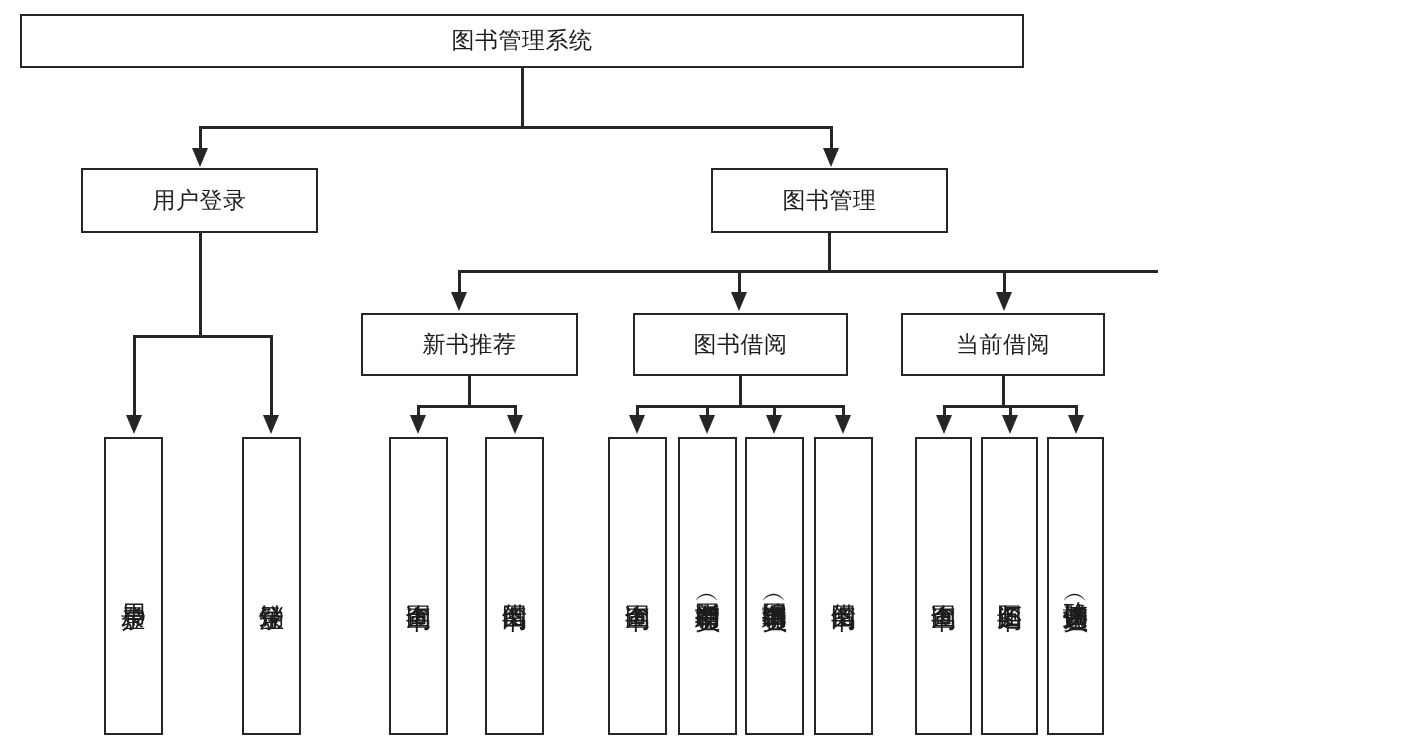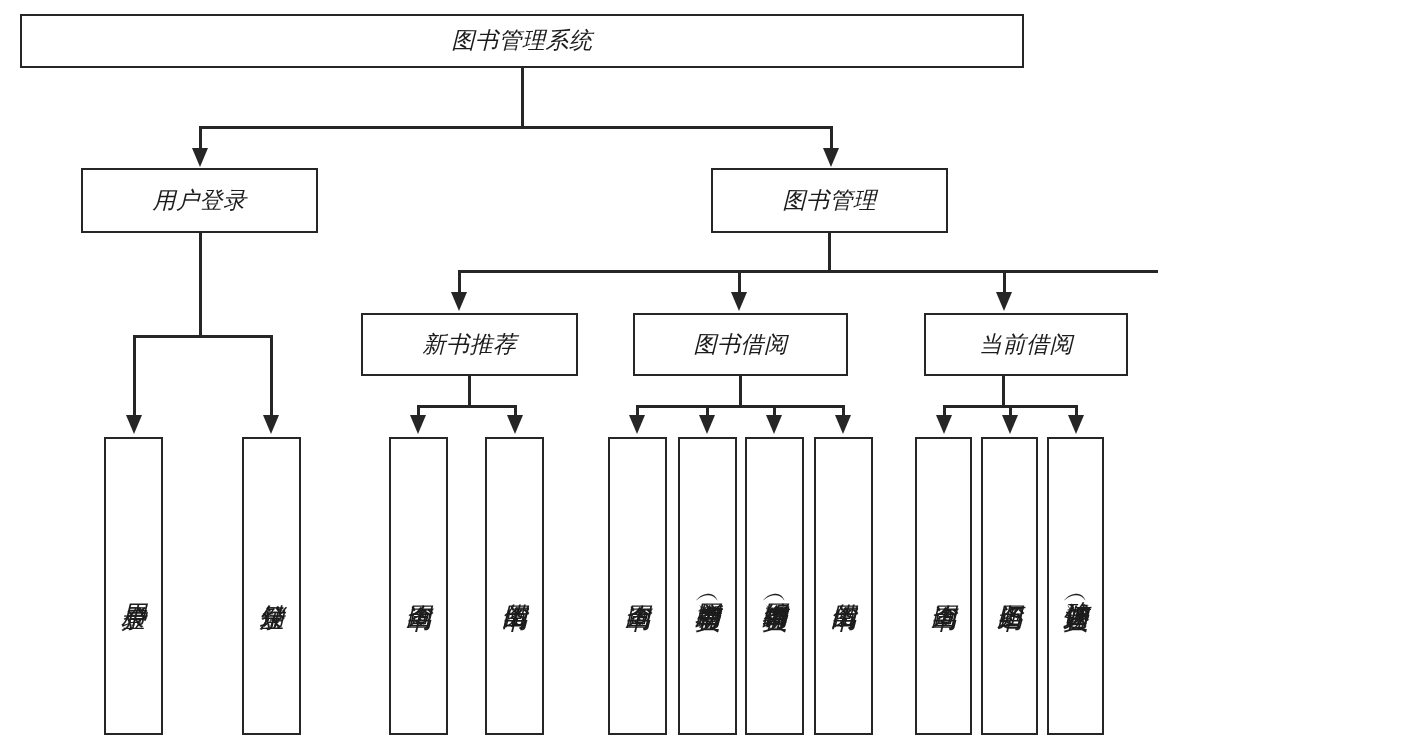--- a/index.html
+++ b/index.html
@@ -9,21 +9,20 @@
   }
   body {
     font-family: "DejaVu Sans", "Liberation Sans", sans-serif;
   }
   #canvas {
     position: relative;
     width: 1158px;
     height: 747px;
     background: #ffffff;
     overflow: hidden;
-    font-style: italic;
   }
   .node {
     position: absolute;
     box-sizing: border-box;
     border: 2.5px solid #262626;
     background: #ffffff;
     display: flex;
     align-items: center;
     justify-content: center;
     color: #1c1c1c;
@@ -108,21 +107,21 @@
   <div class="arrow" style="left:996px; top:292px;"></div>
   <div class="edge vline" style="left:1278px; top:270px; height:26px;"></div>
   <div class="arrow" style="left:1271px; top:292px;"></div>
 
   <div class="node h" style="left:633px; top:313px; width:215px; height:63px;">
     <span>图书借阅</span>
   </div>
   <div class="node h" style="left:361px; top:313px; width:217px; height:63px;">
     <span>新书推荐</span>
   </div>
-  <div class="node h" style="left:924px; top:313px; width:204px; height:63px;align-items:center;">
+  <div class="node h" style="left:901px; top:313px; width:204px; height:63px;align-items:center;">
     <span>当前借阅</span>
   </div>
 
   <div class="edge vline" style="left:468px; top:376px; height:29px;"></div>
   <div class="edge hline" style="left:417px; top:405px; width:99px;"></div>
   <div class="edge vline" style="left:417px; top:405px; height:14px;"></div>
   <div class="arrow" style="left:410px; top:415px;"></div>
   <div class="edge vline" style="left:514px; top:405px; height:14px;"></div>
   <div class="arrow" style="left:507px; top:415px;"></div>
 

